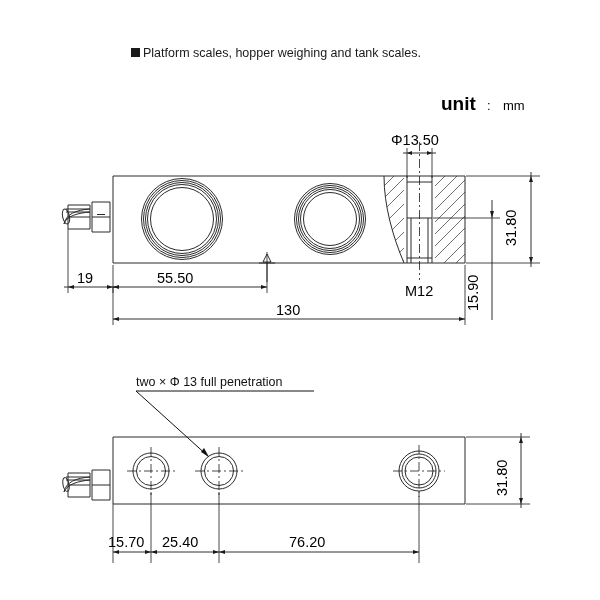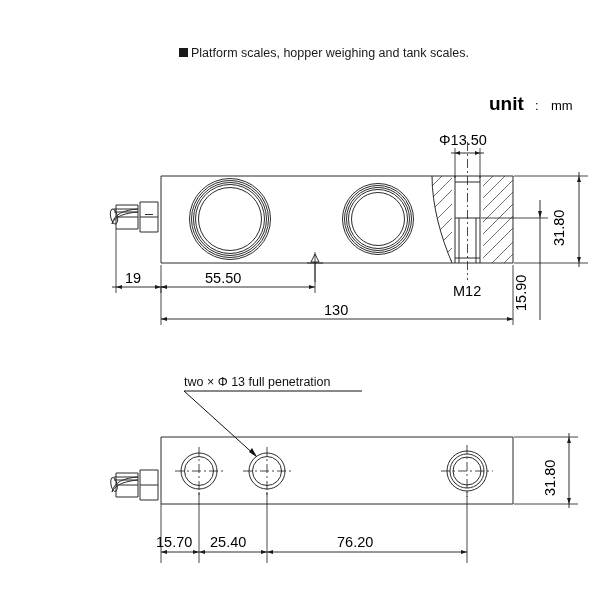--- a/index.html
+++ b/index.html
@@ -12,21 +12,20 @@
     height: 600px;
     font-family: "Liberation Sans", sans-serif;
     color: #111111;
     overflow: hidden;
   }
   #sheet {
     position: relative;
     width: 500px;
     height: 600px;
     background: #ffffff;
-    margin-left: 48px;
   }
   #sheet svg {
     position: absolute;
     left: 0;
     top: 0;
   }
   .hdr-text {
     font-family: "Liberation Sans", sans-serif;
     font-size: 12.5px;
     fill: #1a1a1a;

